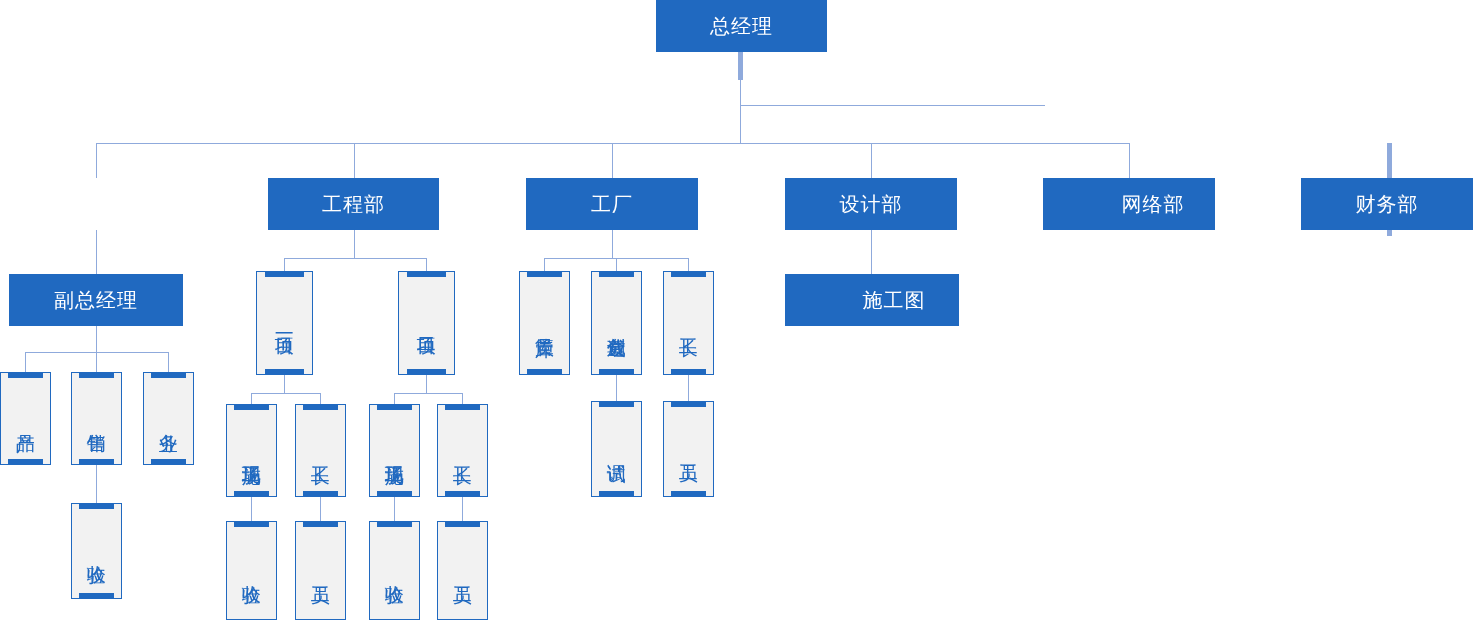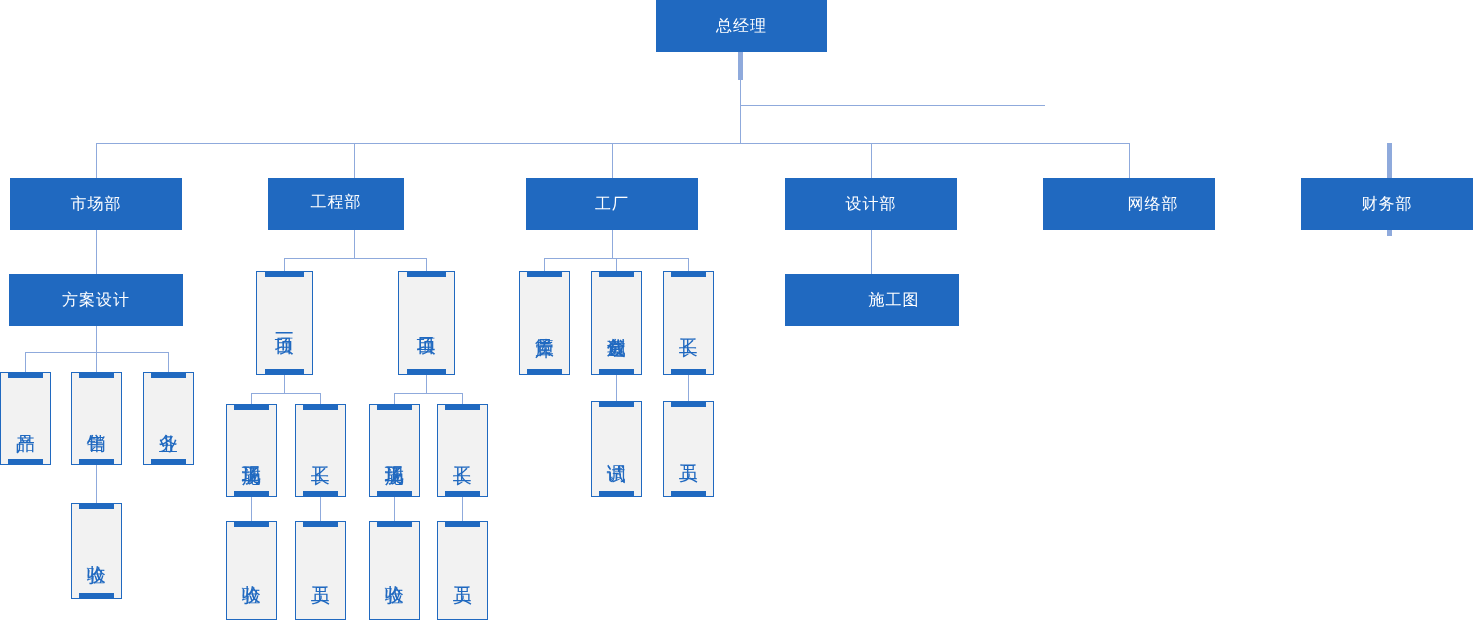--- a/index.html
+++ b/index.html
@@ -32,21 +32,21 @@
   .line.thick-v { width: 5px; background: #8FAADC; }
 
   
   .node-solid {
     position: absolute;
     background: #2069C0;
     color: #ffffff;
     display: flex;
     align-items: center;
     justify-content: center;
-    font-size: 16px;
+    font-size: 20px;
     letter-spacing: 1px;
     box-sizing: border-box;
     line-height: 1.1;
   }
 
   
   .node-light {
     position: absolute;
     background: #F2F2F2;
     border: 1px solid #2069C0;
@@ -139,41 +139,38 @@
   <div class="line v" style="left:616px; top:375px; height:26px;"></div>
   <div class="line v" style="left:688px; top:375px; height:26px;"></div>
 
   <div class="line v" style="left:871px; top:230px; height:44px;"></div>
 
   <div class="node-solid" style="left:656px; top:0px; width:171px; height:52px;">
     <span>总经理</span>
   </div>
 
 
-  <div class="node-solid" style="left:10px; top:178px; width:172px; height:52px;">
-    <span>市场部</span>
-  </div>
-  <div class="node-solid" style="left:268px; top:178px; width:136px; height:52px;font-family:Liberation Mono, monospace;">
+  <div class="node-solid" style="left:268px; top:178px; width:171px; height:52px;">
     <span>工程部</span>
   </div>
   <div class="node-solid" style="left:526px; top:178px; width:172px; height:52px;">
     <span>工厂</span>
   </div>
   <div class="node-solid" style="left:785px; top:178px; width:172px; height:52px;">
     <span>设计部</span>
   </div>
   <div class="node-solid" style="left:1043px; top:178px; width:172px; height:52px;padding-left:48px;">
     <span>网络部</span>
   </div>
   <div class="node-solid" style="left:1301px; top:178px; width:172px; height:52px;text-align:right;">
     <span>财务部</span>
   </div>
 
   <div class="node-solid" style="left:9px; top:274px; width:174px; height:52px;">
-    <span>方案设计</span>
+    <span>副总经理</span>
   </div>
 
   <div class="node-light" style="left:0px; top:372px; width:51px; height:93px;">
     <div class="cap-top"></div>
     <div class="cap-bottom"></div>
     <span class="vtext">产品</span>
   </div>
   <div class="node-light" style="left:71px; top:372px; width:51px; height:93px;">
     <div class="cap-top"></div>
     <div class="cap-bottom"></div>

